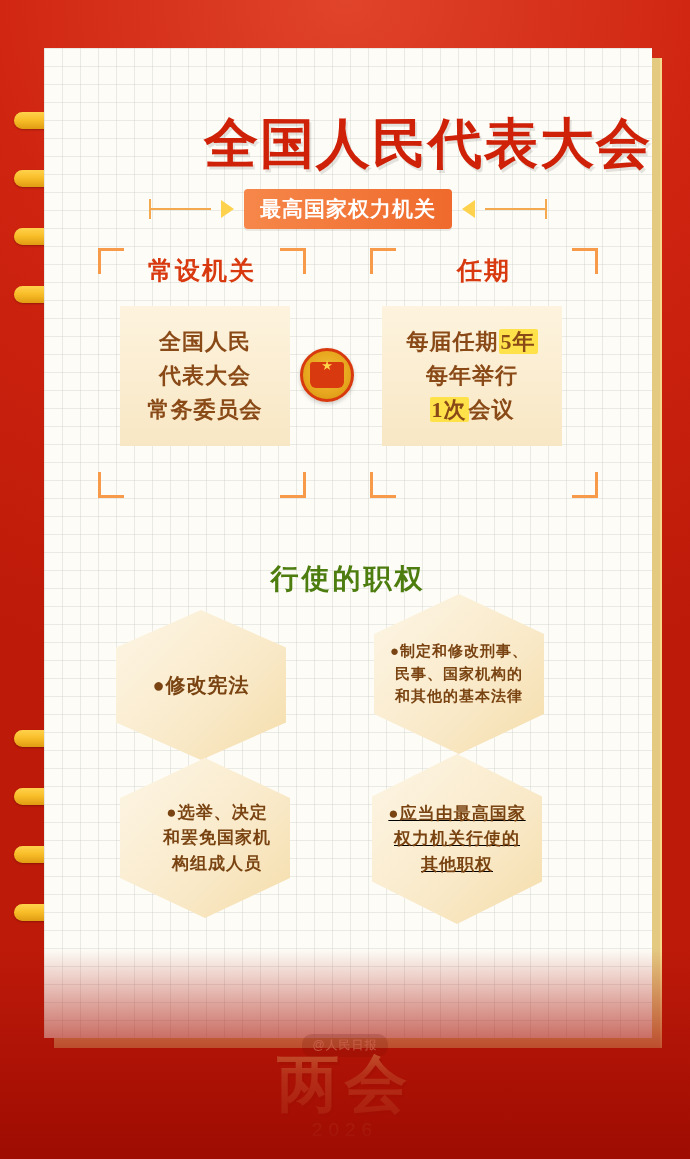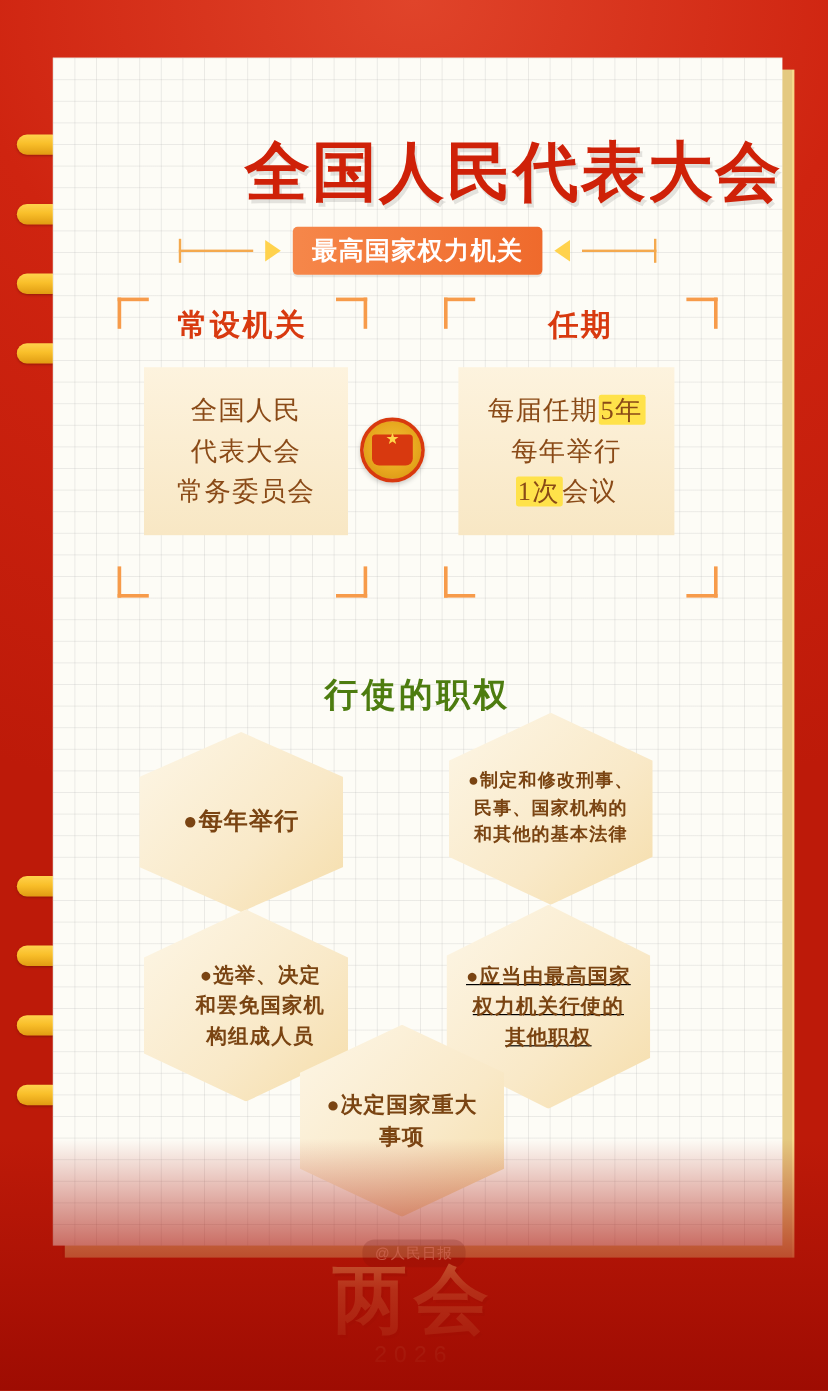--- a/index.html
+++ b/index.html
@@ -90,21 +90,21 @@
   .bracket { position:absolute; border:3px solid #f79b4a; }
   .bk-tl{border-right:none;border-bottom:none;}
   .bk-tr{border-left:none;border-bottom:none;}
   .bk-bl{border-right:none;border-top:none;}
   .bk-br{border-left:none;border-top:none;}
 
   .panel-card {
     position:absolute;
     background: linear-gradient(to bottom, #fdf3de, #f8e7c4);
     display:flex; flex-direction:column; align-items:center; justify-content:center;
-    font-family:"Liberation Serif",serif; font-weight:400;
+    font-family:"Liberation Serif",serif; font-weight:700;
     color:#8a4a17; font-size:22px; line-height:1.55; letter-spacing:1px;
   }
   .hl { background: #ffe24a; padding: 0 2px; border-radius:2px; color:#8a4a17;}
 
   
   #emblem{
     position:absolute; left: 318px; top: 390px; width: 54px; height: 54px;
     border-radius: 50%;
     background: radial-gradient(circle at 50% 45%, #f0c23a 0%, #e8a81f 55%, #d4900f 100%);
     border: 3px solid #d8390f;
@@ -215,21 +215,21 @@
     </div>
 
     <div id="emblem" style="left:256px; top:300px;">
       <div class="em-inner"></div>
     </div>
 
     <div id="powers-title" style="top:512px;">行使的职权</div>
 
     <div class="hexwrap" style="left:72px;  top:562px; width:170px; height:150px;">
       <div class="hex" style="font-size:20px; line-height:1.4;">
-        <span>●每年举行</span>
+        <span>●修改宪法</span>
       </div>
     </div>
 
     <div class="hexwrap" style="left:330px; top:546px; width:170px; height:160px;">
       <div class="hex" style="font-size:15px; line-height:1.5;">
         <span>●制定和修改刑事、民事、国家机构的和其他的基本法律</span>
       </div>
     </div>
 
 
@@ -238,25 +238,20 @@
         <span>●选举、决定和罢免国家机构组成人员</span>
       </div>
     </div>
 
     <div class="hexwrap" style="left:328px; top:706px; width:170px; height:170px;text-decoration:underline;">
       <div class="hex" style="font-size:17px; line-height:1.5;">
         <span>●应当由最高国家权力机关行使的其他职权</span>
       </div>
     </div>
 
-    <div class="hexwrap" style="left:206px; top:806px; width:170px; height:160px;">
-      <div class="hex" style="font-size:18px; line-height:1.45;">
-        <span>●决定国家重大事项</span>
-      </div>
-    </div>
 
   </div>
 
   <div id="footer">
     <div id="brand">
       <span>@人民日报</span>
     </div>
     <div id="lianghui">两会</div>
     <div id="year">2026</div>
   </div>

